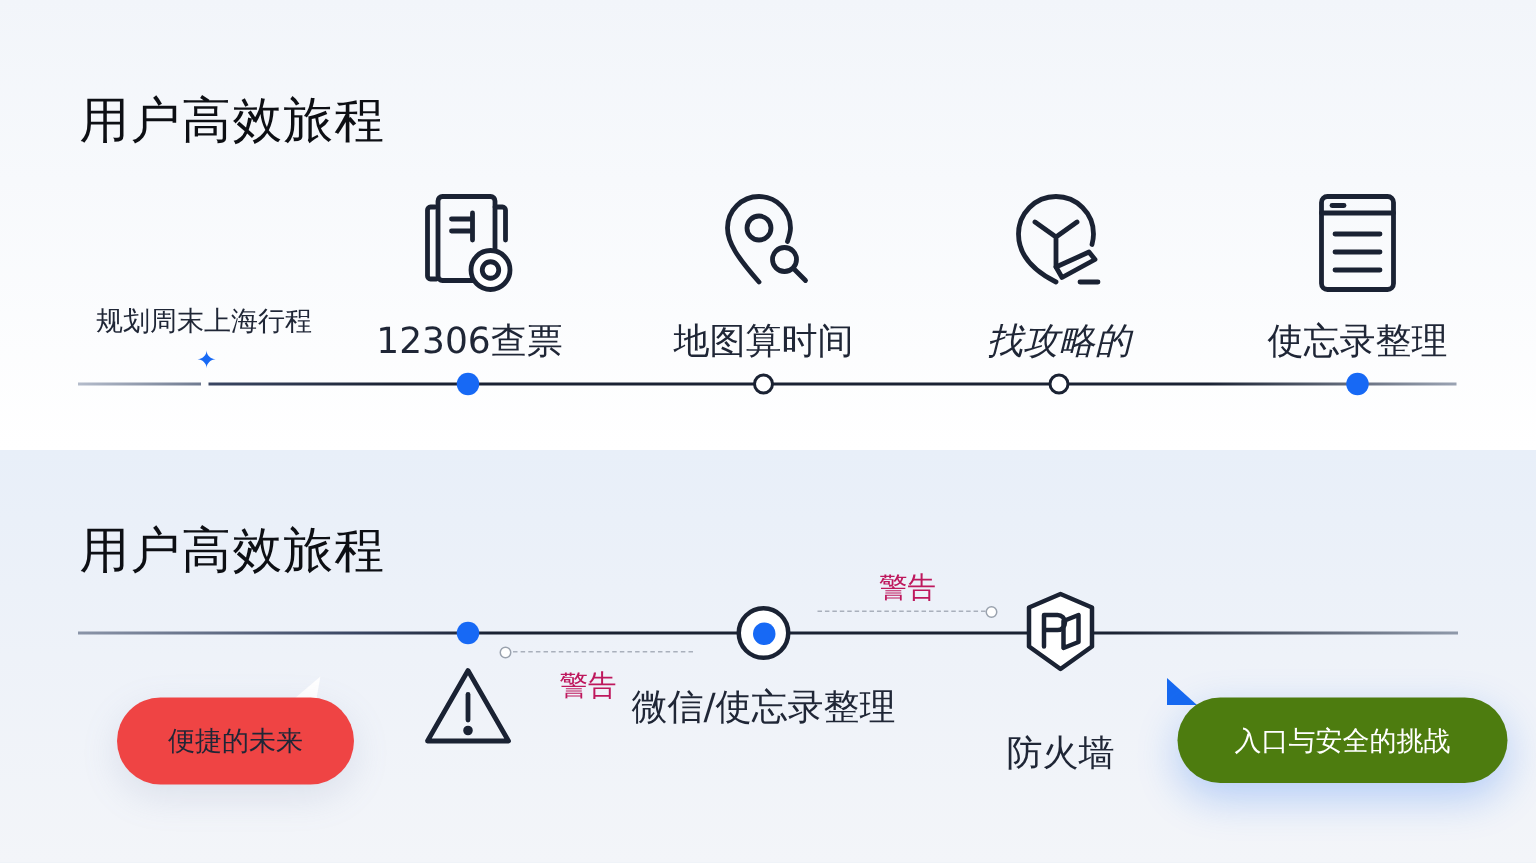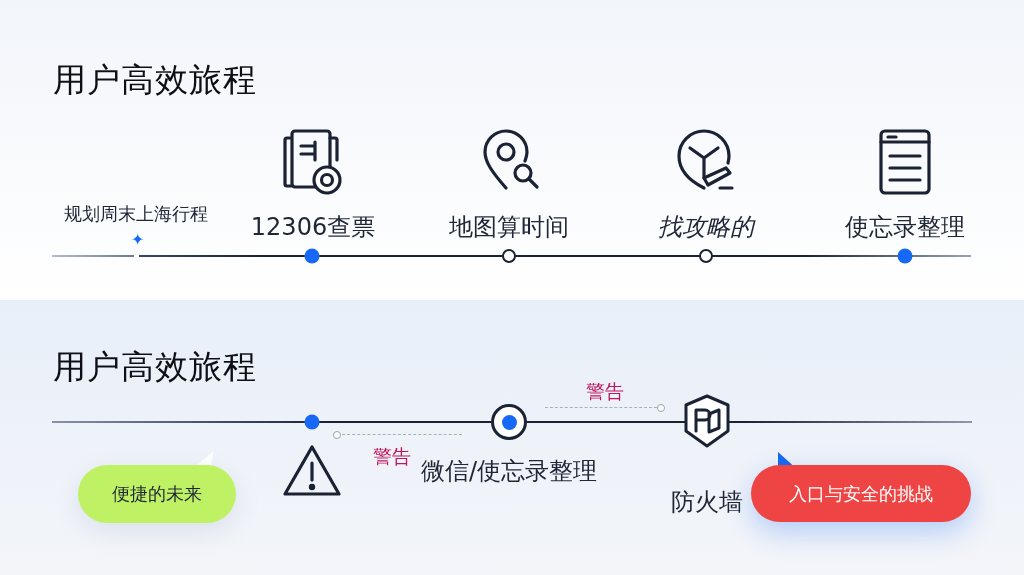--- a/index.html
+++ b/index.html
@@ -52,26 +52,26 @@
     position: absolute; width: 8px; height: 8px; border-radius: 50%;
     border: 1.2px solid #9aa2ae; background: #fff; transform: translate(-50%, -50%);
   }
   .warn-label { position: absolute; font-size: 19px; color: #be185d; }
   .bubble {
     position: absolute; border-radius: 30px; font-size: 18px;
     display: flex; align-items: center; justify-content: center;
   }
   .bubble-white {
     left: 78px; top: 465px; width: 158px; height: 58px;
-    background: #bef264; color: #1f2636;
+    background: #ef4444; color: #1f2636;
     box-shadow: 0 8px 24px rgba(120,140,180,0.18);
   }
   .bubble-blue {
-    left: 751px; top: 465px; width: 220px; height: 57px;
-    background: #ef4444; color: #ffffff;
+    left: 785px; top: 465px; width: 220px; height: 57px;
+    background: #4d7c0f; color: #ffffff;
     box-shadow: 0 10px 28px rgba(23,105,240,0.28);
   }
   .tail { position: absolute; width: 0; height: 0; }
   .tail-white {
     left: 194px; top: 451px;
     border-left: 18px solid transparent;
     border-bottom: 18px solid #ffffff;
     transform: skewX(-10deg);
   }
   .tail-blue {

